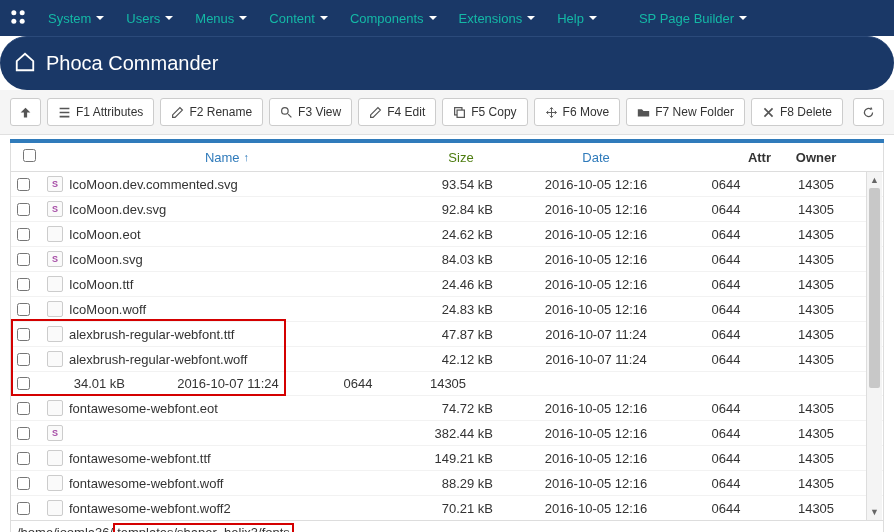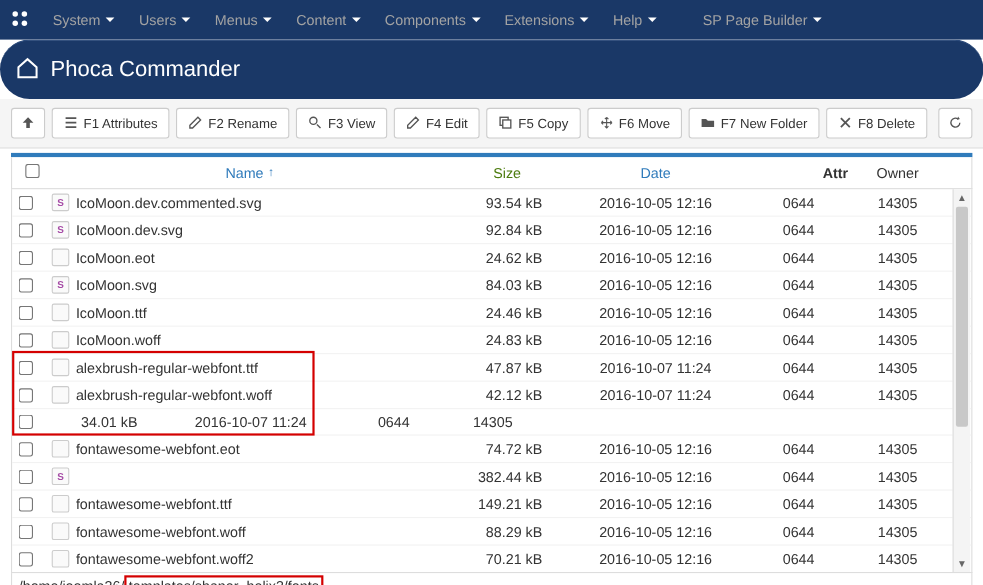--- a/index.html
+++ b/index.html
@@ -1,37 +1,37 @@
 <!DOCTYPE html>
 <html><head>
 <meta charset="utf-8">
 <style>
 * { box-sizing: border-box; margin: 0; padding: 0; }
 body { font-family: -apple-system, BlinkMacSystemFont, "Segoe UI", Helvetica, Arial, sans-serif; font-size: 13px; color: #333; background: #fff; width: 894px; }
 .topnav { background: #1a3867; height: 36px; display: flex; align-items: center; padding: 0 8px; }
 .joomla-icon { width: 20px; height: 20px; margin-right: 14px; }
-.nav-item { color: #a3a3a3; font-size: 13px; padding: 0 6px; margin-right: 10px; cursor: pointer; display: flex; align-items: center; justify-content: flex-end; }
+.nav-item { color: #14b8a6; font-size: 13px; padding: 0 6px; margin-right: 10px; cursor: pointer; display: flex; align-items: center; justify-content: flex-end; }
 .nav-item .caret { width: 0; height: 0; border-left: 4px solid transparent; border-right: 4px solid transparent; border-top: 4px solid #fff; margin-left: 5px; vertical-align: middle; display: inline-block; }
 .titlebar { background: #1a3867; height: 54px; display: flex; align-items: center; padding: 0 14px; border-top: 1px solid #2b4a7a; border-radius: 27px; }
 .titlebar .home-icon { width: 22px; height: 22px; margin-right: 10px; }
 .titlebar h1 { color: #fff; font-size: 20px; font-weight: 500; }
 .toolbar { background: #f5f5f5; padding: 8px 10px; display: flex; gap: 6px; border-bottom: 1px solid #e0e0e0; }
-.btn { background: #fff; border: 1px solid #ccc; border-radius: 3px; padding: 6px 10px; font-size: 12px; color: #333; cursor: pointer; display: flex; gap: 5px; white-space: nowrap; }
+.btn { background: #fff; border: 1px solid #ccc; border-radius: 3px; padding: 6px 10px; font-size: 12px; color: #333; cursor: pointer; display: flex; align-items: center; gap: 5px; white-space: nowrap; }
 .btn-icon { width: 13px; height: 13px; display: inline-block; }
 .btn-square { padding: 6px 8px; }
 
 .panel-wrap { padding: 0 10px; }
 .panel-topbar { height: 4px; background: #307bbb; margin-top: 4px; }
 .table-head { display: flex; border: 1px solid #ddd; border-top: none; background: #fff; padding: 6px 4px; align-items: center; }
 .th-check { width: 28px; text-align: center; }
 .th-name { flex: 1; text-align: center; color: #307bbb; display: flex; justify-content: center; align-items: center; gap: 4px; }
 .th-size { width: 100px; text-align: center; color: #4d7c0f; }
 .th-date { width: 170px; text-align: center; color: #307bbb; }
 .th-attr { width: 90px; text-align: right; font-weight: bold; }
-.th-owner { width: 90px; text-align: center; font-weight: normal; }
+.th-owner { width: 90px; text-align: center; font-weight: bold; }
 .th-scroll { width: 18px; }
 .sort-arrow { color: #307bbb; font-size: 11px; }
 
 .rows-viewport { border: 1px solid #ddd; border-top: none; position: relative; }
 .rows-scroll { overflow: hidden; }
 .row { display: flex; padding: 4px 4px; align-items: center; font-size: 13px; position: relative; }
 .row:not(:last-child) { border-bottom: 1px solid #f2f2f2; }
 .cell-check { width: 28px; display: flex; align-items: center; justify-content: flex-start; gap: 2px; }
 .cell-check input { margin-left: 2px; }
 .file-ico { width: 16px; height: 16px; border: 1px solid #ccc; border-radius: 2px; background: #fafafa; display: inline-flex; align-items: center; justify-content: center; font-size: 9px; font-weight: bold; color: #a64ca6; }

